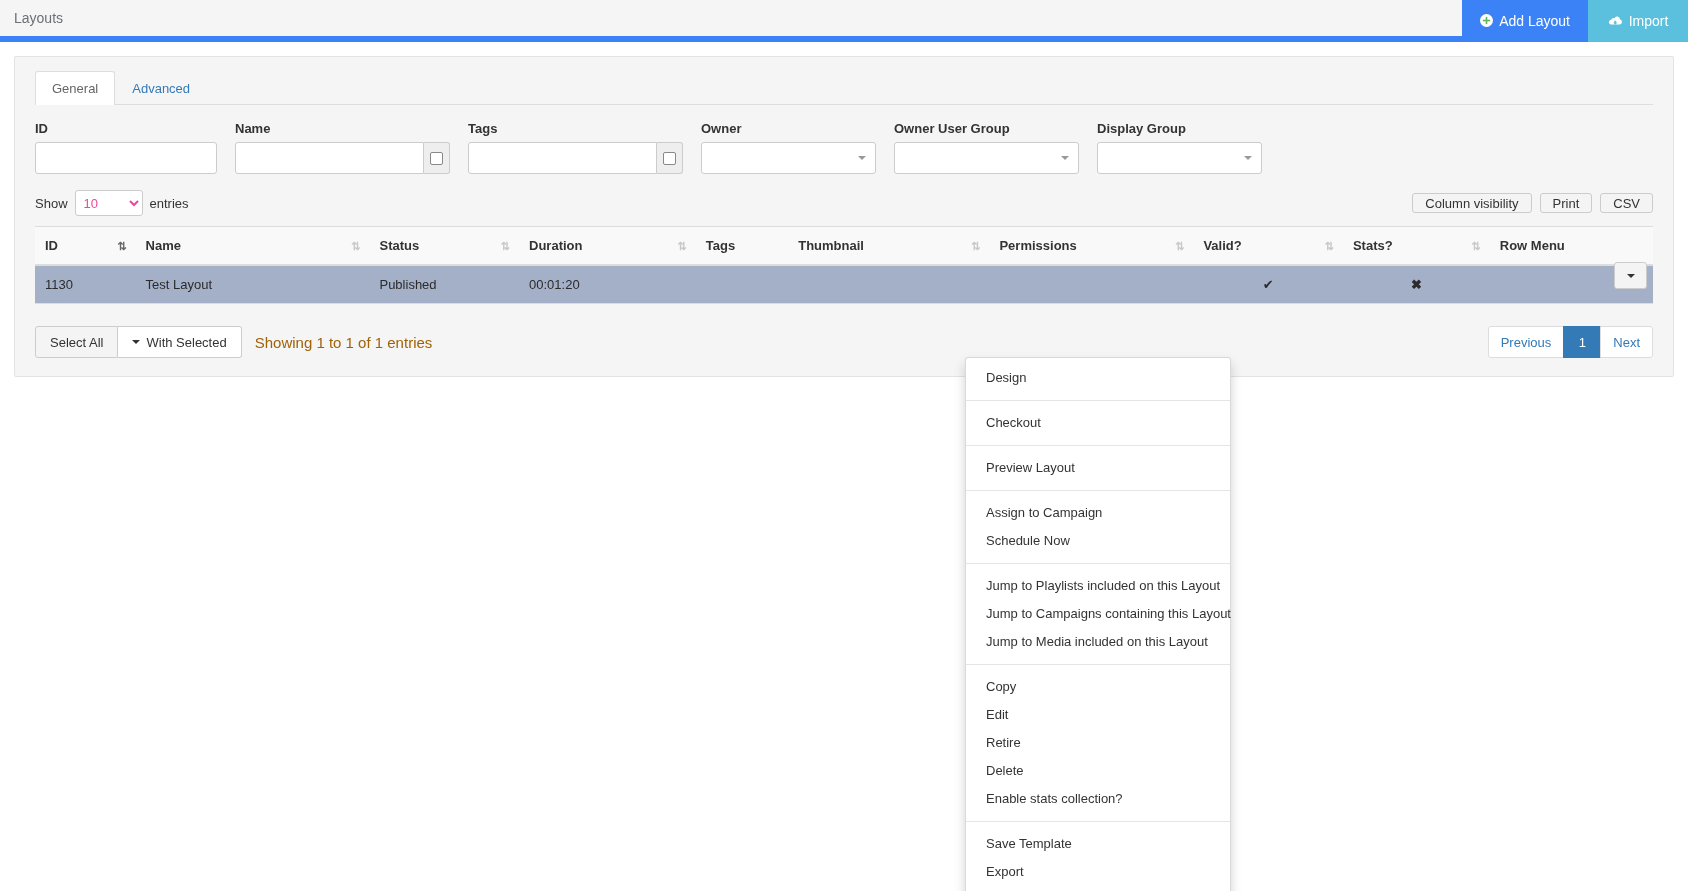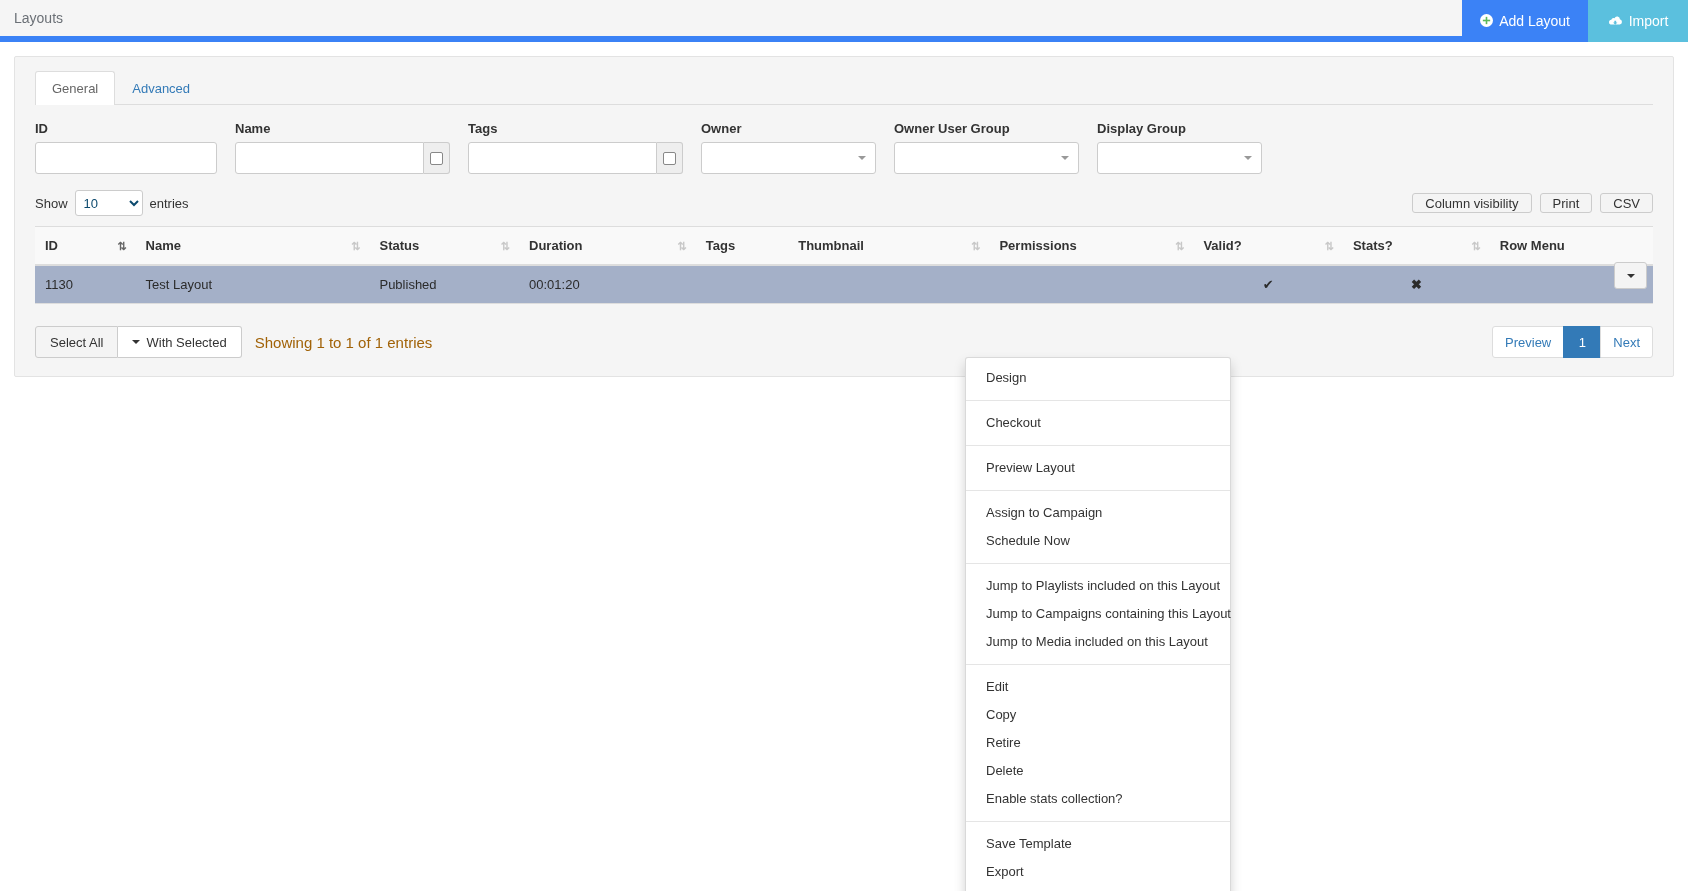--- a/index.html
+++ b/index.html
@@ -158,21 +158,21 @@
     font-size: 13px;
     color: #333333;
   }
   .sel-entries {
     height: 26px;
     border: 1px solid #cccccc;
     border-radius: 3px;
     background: #ffffff;
     font-size: 13px;
     font-family: "Liberation Sans", sans-serif;
-    color: #0c4a6e;
+    color: #ec4899;
     padding: 0 4px;
     width: 68px;
   }
   .dt-buttons { display: flex; gap: 8px; }
   .dt-btn {
     height: 20px;
     padding: 0 12px;
     background: #f4f4f4;
     border: 1px solid #cccccc;
     border-radius: 3px;
@@ -496,21 +496,21 @@
         <div class="btn-group-left">
           <button class="btn-plain first">Select All</button>
           <button class="btn-plain second">
             <span class="caret"></span>
             <span>With Selected</span>
           </button>
         </div>
         <div class="dt-info">Showing 1 to 1 of 1 entries</div>
       </div>
       <div class="pagination">
-        <div class="pg">Preview</div>
+        <div class="pg">Previous</div>
         <div class="pg active">1</div>
         <div class="pg">Next</div>
       </div>
     </div>
 
   </div>
 </div>
 
 <div class="dropdown-menu">
   <a>Design</a>
@@ -519,22 +519,22 @@
   <div class="menu-divider"></div>
   <a>Preview Layout</a>
   <div class="menu-divider"></div>
   <a>Assign to Campaign</a>
   <a>Schedule Now</a>
   <div class="menu-divider"></div>
   <a>Jump to Playlists included on this Layout</a>
   <a>Jump to Campaigns containing this Layout</a>
   <a>Jump to Media included on this Layout</a>
   <div class="menu-divider"></div>
+  <a>Copy</a>
   <a>Edit</a>
-  <a>Copy</a>
   <a>Retire</a>
   <a>Delete</a>
   <a>Enable stats collection?</a>
   <div class="menu-divider"></div>
   <a>Save Template</a>
   <a>Export</a>
   <a>Permissions</a>
 </div>
 
 </body></html>

